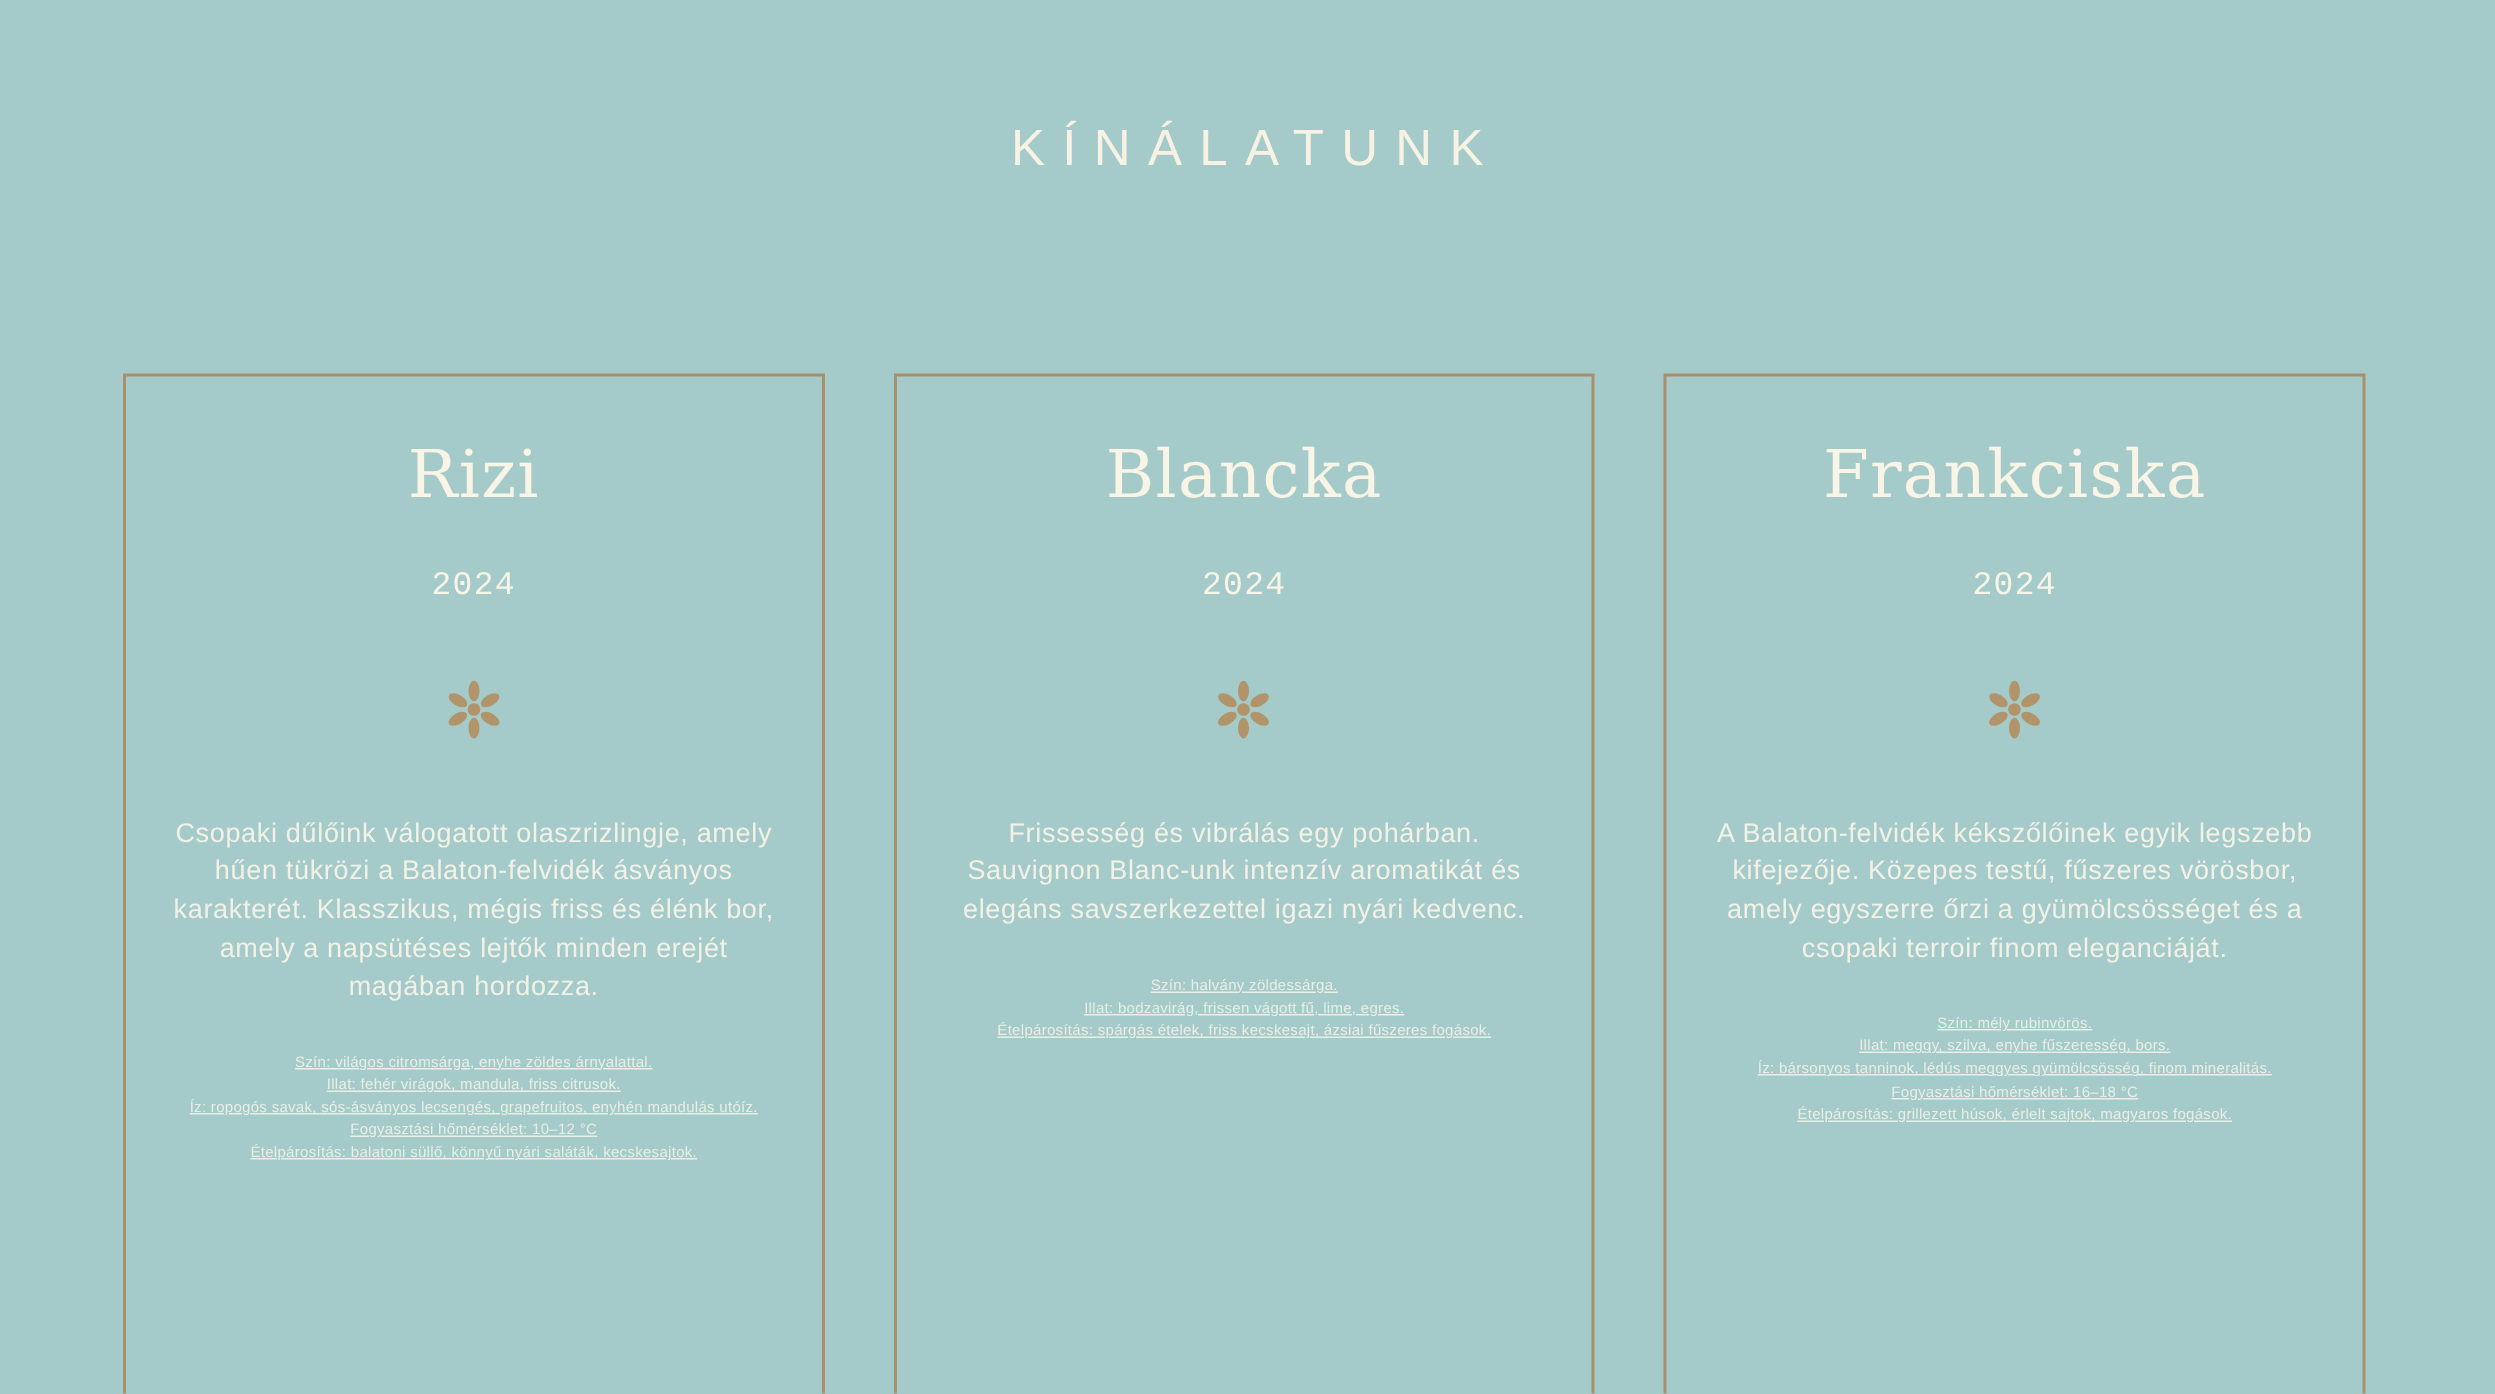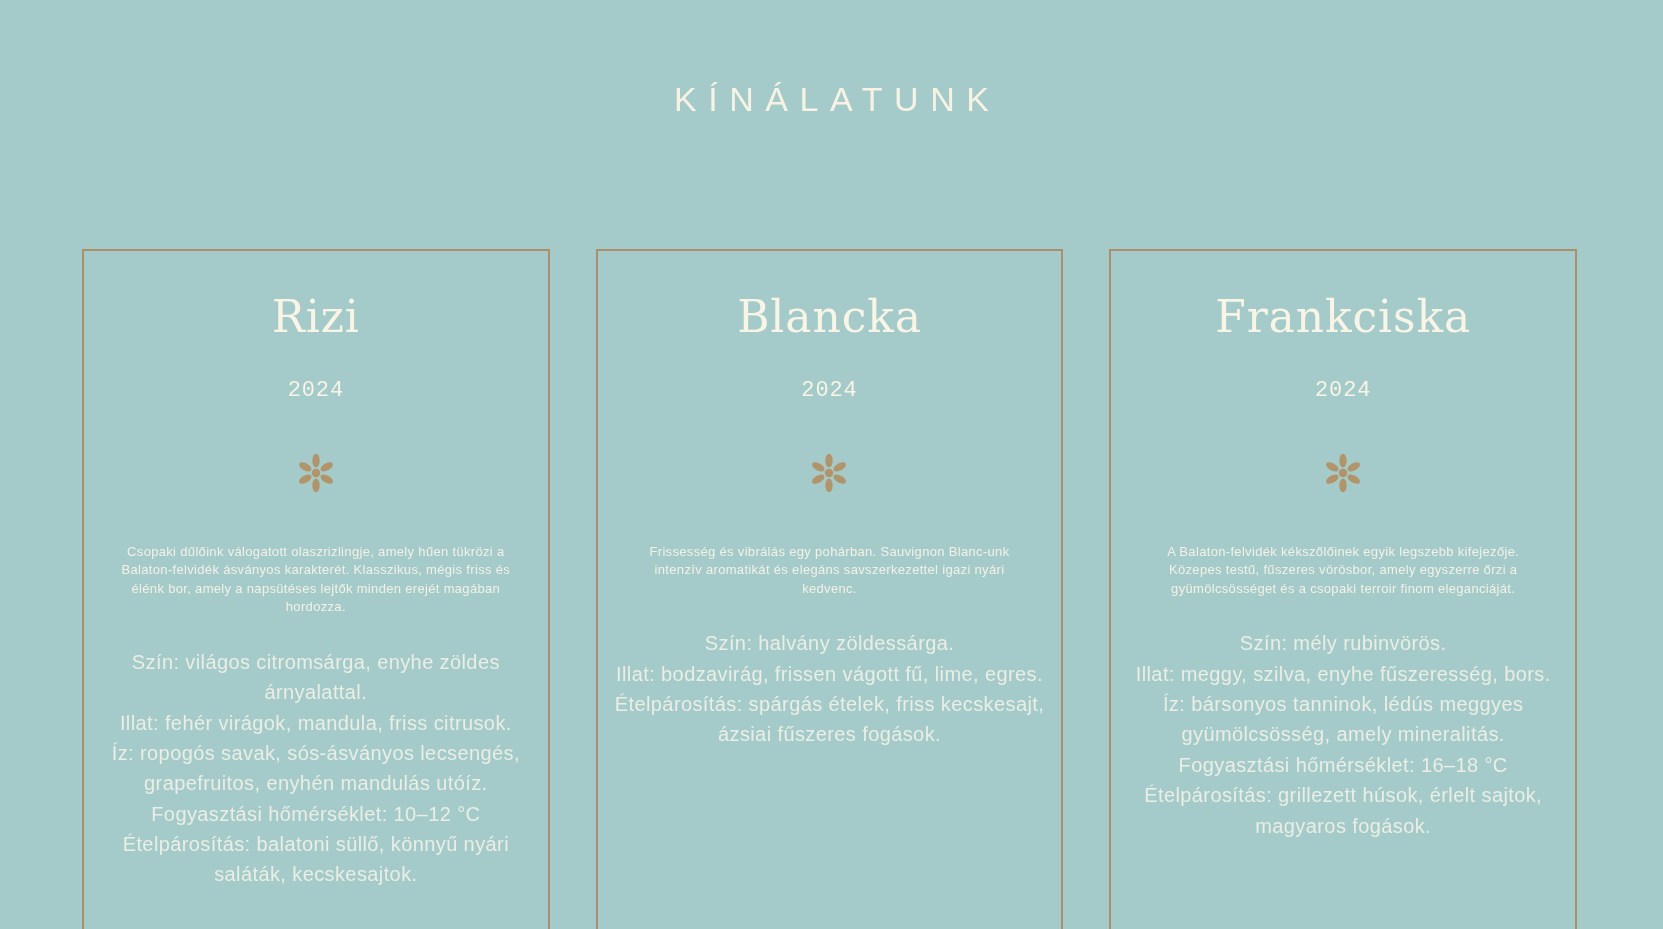--- a/index.html
+++ b/index.html
@@ -51,34 +51,35 @@
     font-size: 22px;
     letter-spacing: 0.04em;
     color: #f8f4e6;
     margin-top: 5px;
   }
   .flower-wrap {
     margin-top: 48px;
     height: 44px;
   }
   .wine-desc {
-    font-size: 13px;
+    font-size: 18px;
     line-height: 1.42;
     letter-spacing: 0.025em;
     color: #f3f1e6;
     margin: 48px auto 0;
     max-width: 402px;
   }
   .wine-details {
-    font-size: 20px;
+    font-size: 10px;
     line-height: 1.52;
     letter-spacing: 0.02em;
     color: rgba(244, 242, 231, 0.88);
     margin: 30px auto 0;
     max-width: 448px;
+    text-decoration: underline;
   }
   .wine-details div { margin: 0; }
 </style>
 </head>
 <body>
 
 <h1 class="page-title">KÍNÁLATUNK</h1>
 
 <div class="cards">
 
@@ -145,19 +146,19 @@
           <ellipse cx="24" cy="10.5" rx="4" ry="7.5" transform="rotate(180 24 24)"></ellipse>
           <ellipse cx="24" cy="10.5" rx="4" ry="7.5" transform="rotate(240 24 24)"></ellipse>
           <ellipse cx="24" cy="10.5" rx="4" ry="7.5" transform="rotate(300 24 24)"></ellipse>
         </g>
       </svg>
     </div>
     <p class="wine-desc">A Balaton-felvidék kékszőlőinek egyik legszebb kifejezője. Közepes testű, fűszeres vörösbor, amely egyszerre őrzi a gyümölcsösséget és a csopaki terroir finom eleganciáját.</p>
     <div class="wine-details">
       <div>Szín: mély rubinvörös.</div>
       <div>Illat: meggy, szilva, enyhe fűszeresség, bors.</div>
-      <div>Íz: bársonyos tanninok, lédús meggyes gyümölcsösség, amely mineralitás.</div>
+      <div>Íz: bársonyos tanninok, lédús meggyes gyümölcsösség, finom mineralitás.</div>
       <div>Fogyasztási hőmérséklet: 16–18 °C</div>
       <div>Ételpárosítás: grillezett húsok, érlelt sajtok, magyaros fogások.</div>
     </div>
   </section>
 
 </div>
 
 </body></html>

